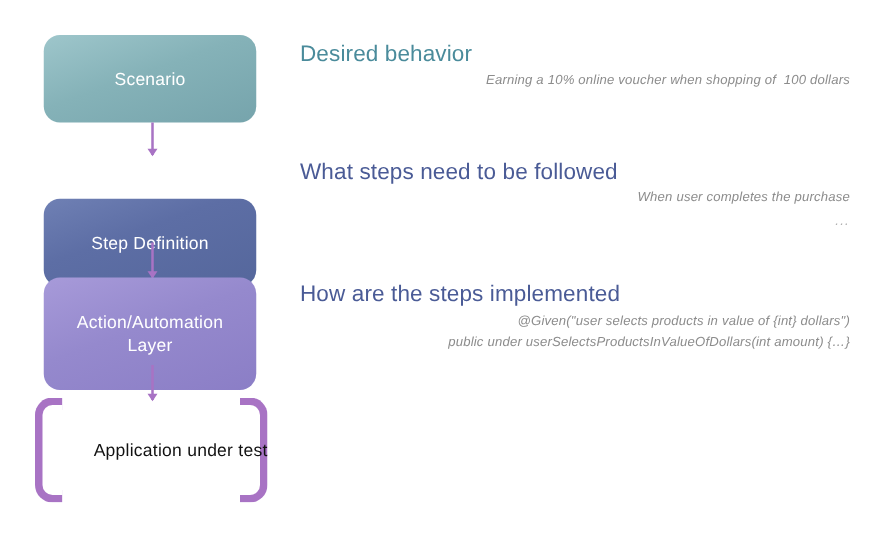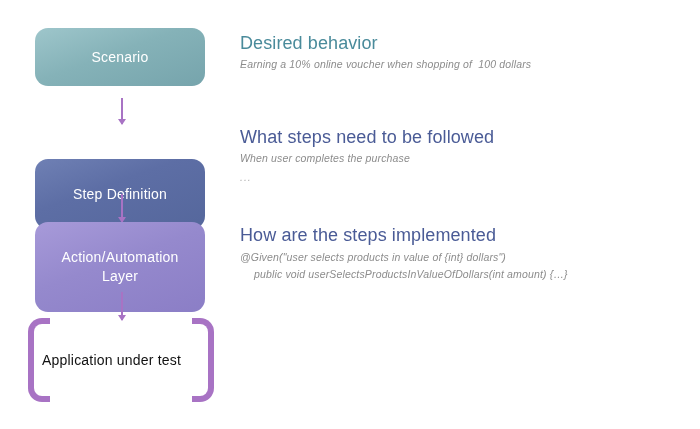--- a/index.html
+++ b/index.html
@@ -34,21 +34,21 @@
     letter-spacing: 0.2px;
     box-sizing: border-box;
     padding: 4px 8px;
   }
   .flow-box .box-label {
     display: block;
     white-space: pre-line;
   }
 
   #box-scenario {
-    top: 28px; height: 58px;
+    top: 28px; height: 70px;
     background: linear-gradient(160deg, #9ec6cb 0%, #85b2b8 45%, #76a4ac 100%);
   }
   #box-step-definition {
     top: 124px; height: 70px;
     background: linear-gradient(160deg, #6f80b4 0%, #5d6e a5 40%, #55679c 100%);
     background: linear-gradient(160deg, #6f80b4 0%, #5d6ea5 40%, #55679c 100%);
     margin-top: 35px;
   }
   #box-action-layer {
     top: 222px; height: 90px;
@@ -109,21 +109,21 @@
     right: 0;
     border-right: 6px solid #a873c4;
     border-top-right-radius: 14px;
     border-bottom-right-radius: 14px;
   }
   #app-under-test .aut-label {
     position: absolute;
     left: 0; right: 0;
     top: 50%;
     transform: translateY(-50%);
-    text-align: left;
+    text-align: right;
     font-size: 14px;
     color: #111111;
     letter-spacing: 0.2px;
     padding-left: 14px;
   }
 
   
   .text-group {
     position: absolute;
     left: 240px;
@@ -143,20 +143,21 @@
   #text-group-2 .group-heading { color: #4a5b96; }
   #text-group-3 .group-heading { color: #4a5b96; }
 
   .group-line {
     font-size: 10.5px;
     line-height: 15px;
     font-style: italic;
     color: #8c8c8c;
     letter-spacing: 0.15px;
     white-space: pre;
+    text-align: right;
   }
   #text-group-3 .group-line { line-height: 17px; }
   .group-line.indent { padding-left: 14px; }
   .group-line.spaced-top { margin-top: 4px; }
   .group-line.ellipsis { color: #b0b0b0; letter-spacing: 1px; }
 </style>
 </head>
 <body>
 
 <div class="canvas">
@@ -202,16 +203,16 @@
 
   <div class="text-group" id="text-group-2">
     <div class="group-heading">What steps need to be followed</div>
     <div class="group-line">When user completes the purchase</div>
     <div class="group-line ellipsis spaced-top">...</div>
   </div>
 
   <div class="text-group" id="text-group-3">
     <div class="group-heading">How are the steps implemented</div>
     <div class="group-line spaced-top">@Given("user selects products in value of {int} dollars")</div>
-    <div class="group-line indent">public void userSelectsProductsInValueOfDollars(int amount) {…}</div>
+    <div class="group-line indent">public under userSelectsProductsInValueOfDollars(int amount) {…}</div>
   </div>
 
 </div>
 
 </body></html>

